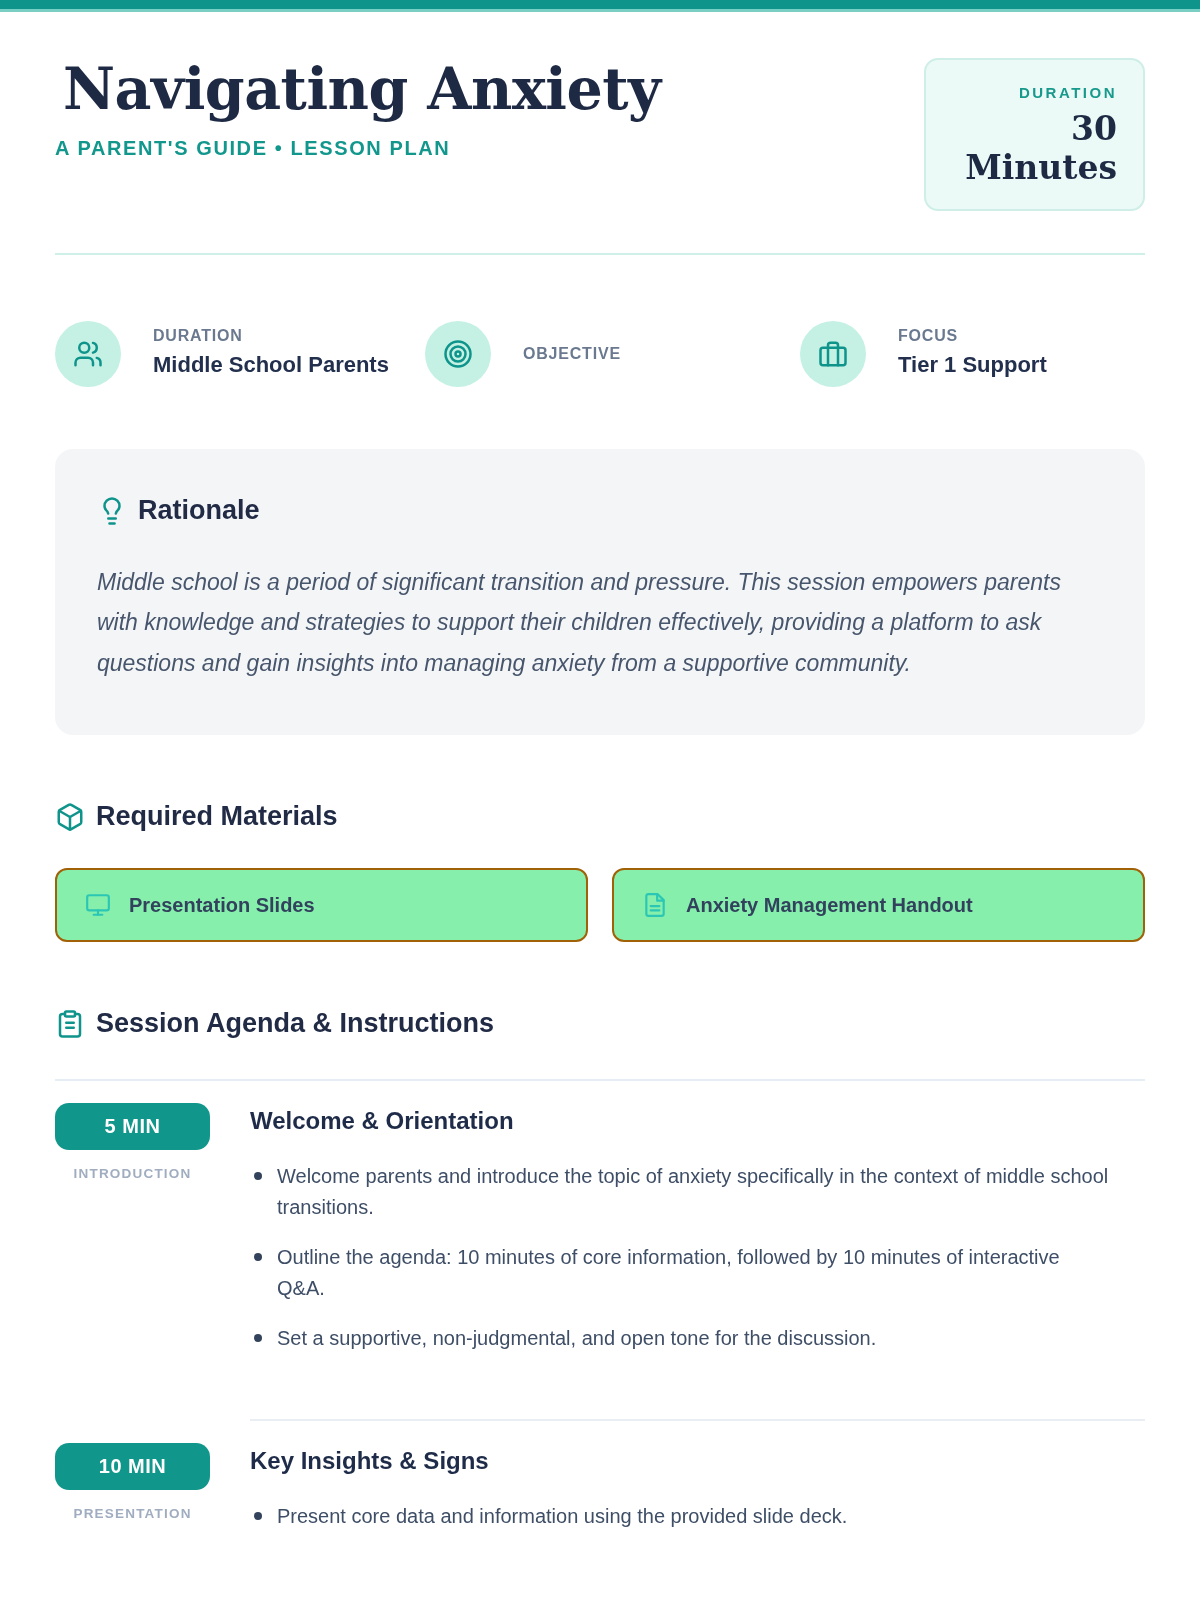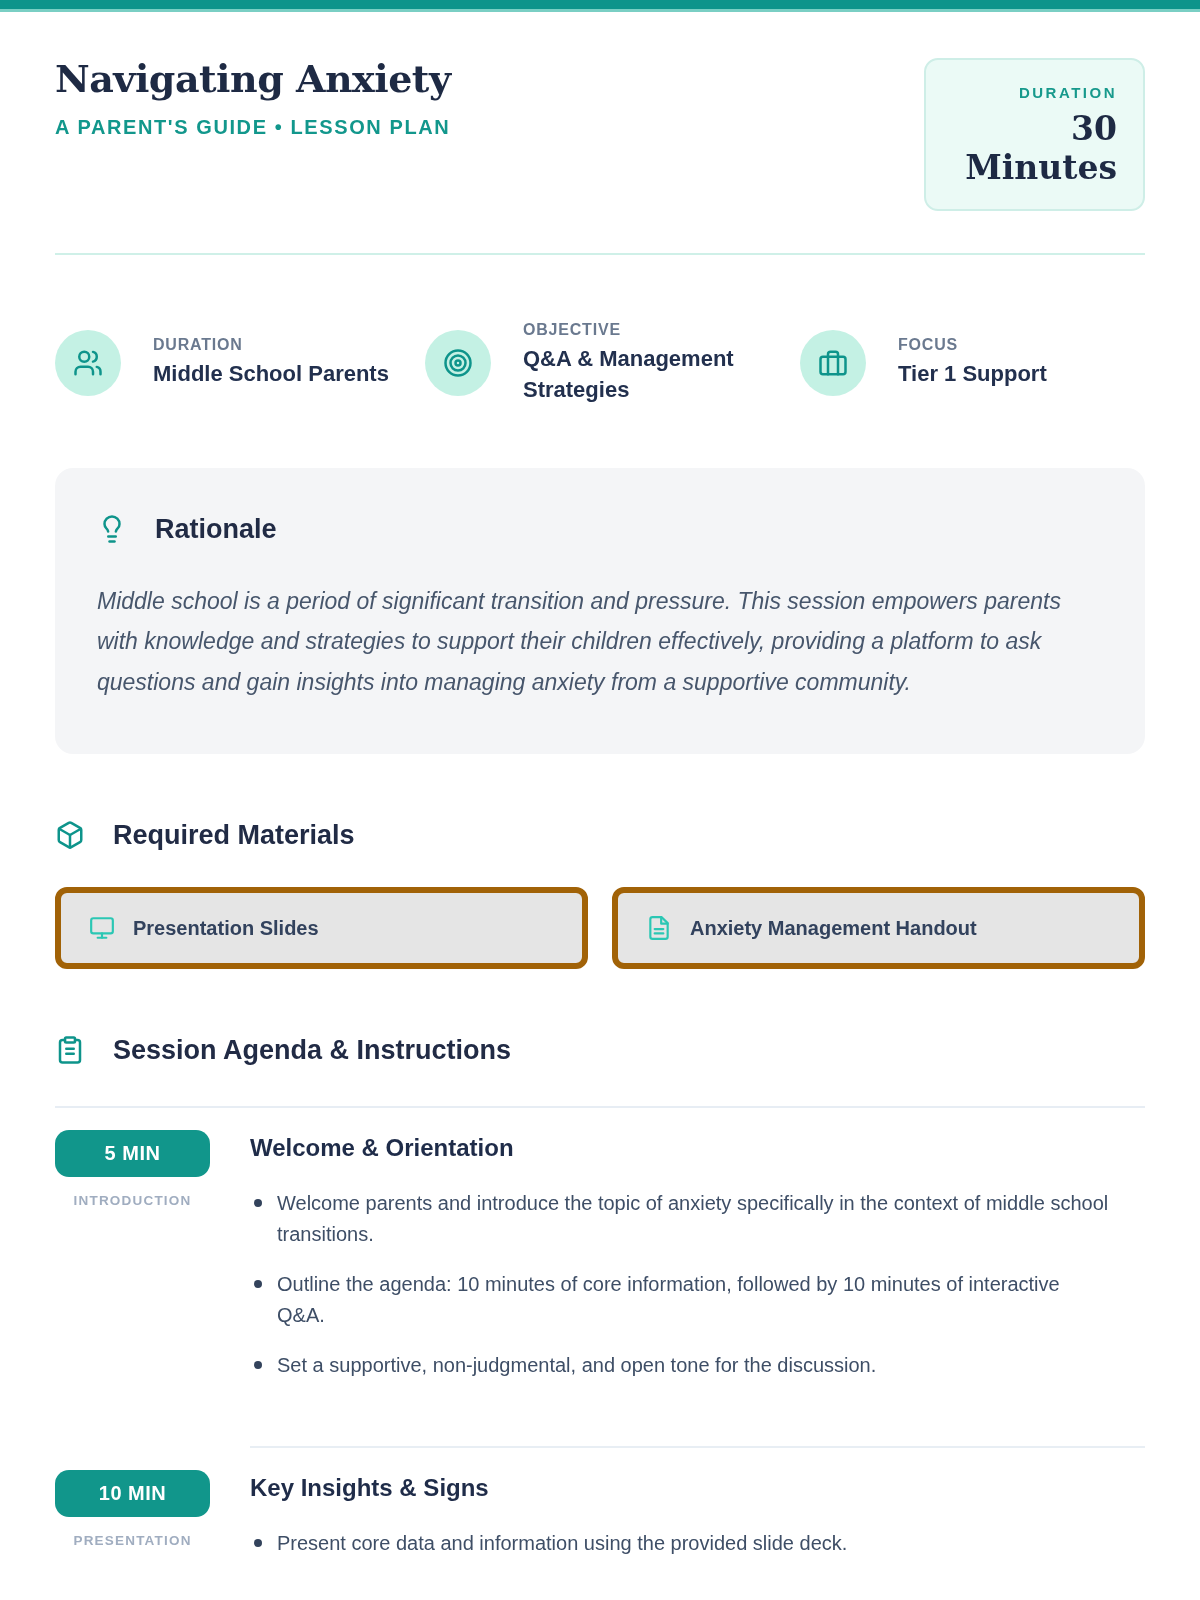--- a/index.html
+++ b/index.html
@@ -22,24 +22,25 @@
   
   .header {
     margin-top: 46px;
     display: flex;
     justify-content: space-between;
     align-items: flex-start;
   }
   .page-title {
     font-family: "DejaVu Serif", serif;
     font-weight: 700;
-    font-size: 38px;
+    font-size: 57px;
     line-height: 1.1;
     color: #1E2A44;
     letter-spacing: -0.5px;
+    margin-left: 8px;
   }
   .page-subtitle {
     margin-top: 16px;
     color: #12978C;
     font-size: 20px;
     font-weight: 700;
     letter-spacing: 1.6px;
   }
   .duration-box {
     width: 221px;
@@ -111,21 +112,22 @@
 
   
   .rationale-card {
     margin-top: 62px;
     background: #F4F5F7;
     border-radius: 18px;
     padding: 46px 42px 52px;
   }
   .card-head, .section-head {
     display: flex;
-    gap: 28px;
+    align-items: center;
+    gap: 11px;
   }
   .head-icon { color: #0E948B; display: inline-flex; }
   .head-title {
     font-size: 27px;
     font-weight: 700;
     color: #212B45;
   }
   .rationale-text {
     margin-top: 36px;
     font-size: 23px;
@@ -137,27 +139,27 @@
 
   
   .section-materials { margin-top: 66px; }
   .materials-grid {
     margin-top: 36px;
     display: flex;
     gap: 24px;
   }
   .material-card {
     flex: 1 1 0;
-    border: 6px solid #a16207;
+    border: 2px solid #a16207;
     border-radius: 12px;
     padding: 22px 28px;
     display: flex;
     align-items: center;
     gap: 18px;
-    background: #e5e5e5;
+    background: #86efac;
   }
   .material-icon { color: #2BC7B4; display: inline-flex; }
   .material-label {
     font-size: 20px;
     font-weight: 600;
     color: #32425D;
   }
 
   
   .section-agenda { margin-top: 66px; }
@@ -272,21 +274,20 @@
     <div class="meta-item">
       <div class="meta-circle">
         <svg width="30" height="30" viewBox="0 0 24 24" fill="none" stroke="currentColor" stroke-width="2" stroke-linecap="round" stroke-linejoin="round">
           <circle cx="12" cy="12" r="10"></circle>
           <circle cx="12" cy="12" r="6"></circle>
           <circle cx="12" cy="12" r="2"></circle>
         </svg>
       </div>
       <div>
         <div class="meta-label">OBJECTIVE</div>
-        <div class="meta-value">Q&amp;A &amp; Management Strategies</div>
       </div>
     </div>
 
     <div class="meta-item">
       <div class="meta-circle">
         <svg width="30" height="30" viewBox="0 0 24 24" fill="none" stroke="currentColor" stroke-width="2" stroke-linecap="round" stroke-linejoin="round">
           <rect x="2" y="7" width="20" height="14" rx="2"></rect>
           <path d="M16 21V5a2 2 0 0 0-2-2h-4a2 2 0 0 0-2 2v16"></path>
         </svg>
       </div>

